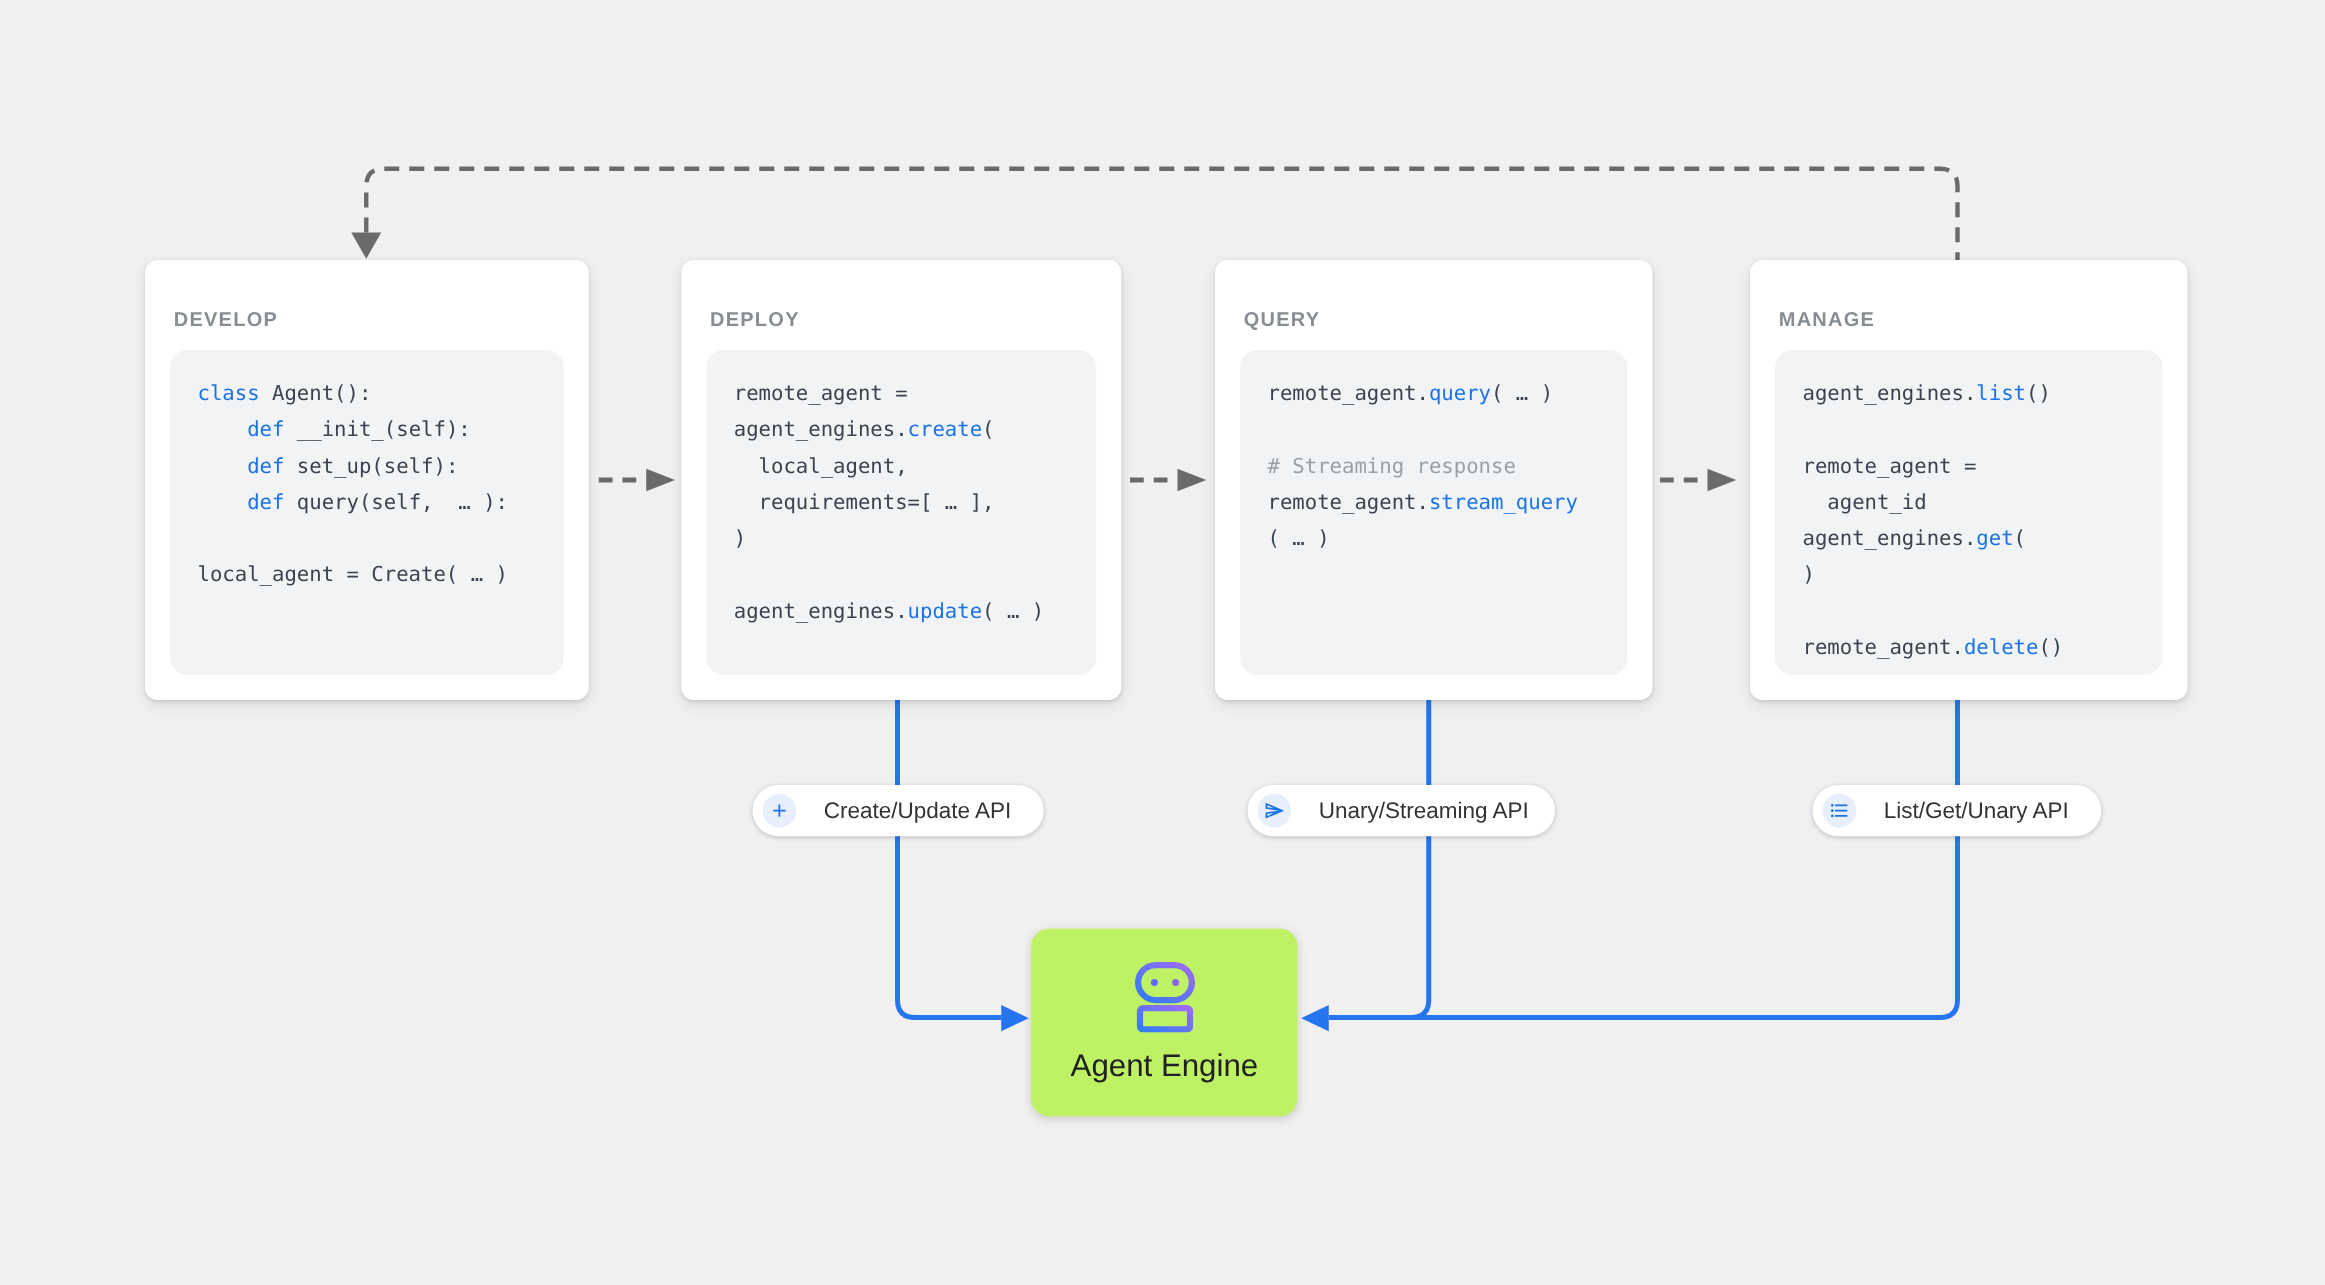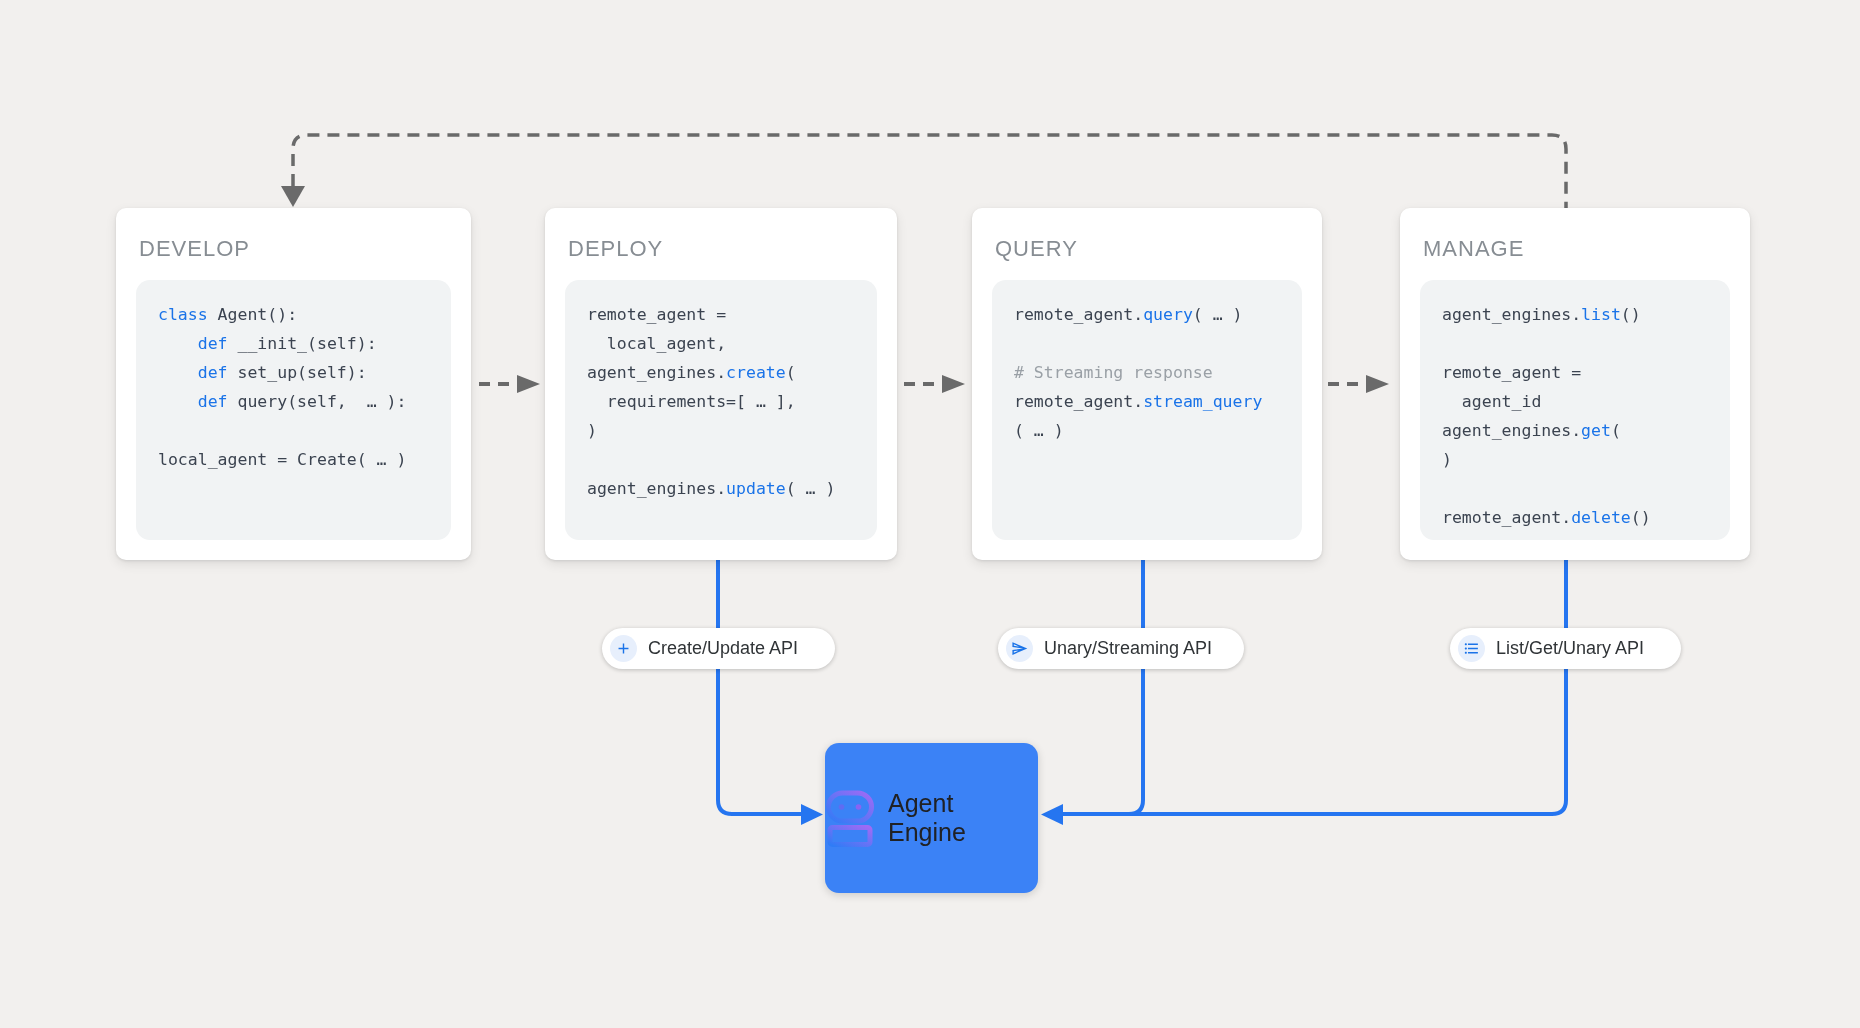--- a/index.html
+++ b/index.html
@@ -30,46 +30,46 @@
   .head-gray{fill:var(--connector-gray)}
   .head-blue{fill:var(--connector-blue)}
 
   
   .card{position:absolute;top:208px;height:352px;background:var(--card-bg);border-radius:10px;
         box-shadow:0 1px 3px rgba(0,0,0,.10),0 4px 12px rgba(0,0,0,.09);z-index:2}
   #cards .card:nth-of-type(1){left:116px;width:355px}
   #cards .card:nth-of-type(2){left:545px;width:352px}
   #cards .card:nth-of-type(3){left:972px;width:350px}
   #cards .card:nth-of-type(4){left:1400px;width:350px}
-  .card-label{font-size:22px;font-weight:400;letter-spacing:1px;color:var(--label-gray);
-              margin:28px 0 0 23px;font-family:"Liberation Sans",sans-serif}
+  .card-label{font-size:16px;font-weight:700;letter-spacing:1px;color:var(--label-gray);
+              margin:40px 0 0 23px;font-family:"Liberation Sans",sans-serif}
   .code{position:absolute;left:20px;right:20px;top:72px;bottom:20px;background:var(--code-bg);
         border-radius:14px;padding:20px 22px;overflow:hidden;
         font-family:"DejaVu Sans Mono",monospace;font-size:16.5px;line-height:29px;color:var(--code-text)}
   .code-line{white-space:pre;min-height:29px}
   .seg-p{color:var(--code-text)}
   .seg-k{color:var(--keyword-blue)}
   .seg-c{color:var(--comment-gray)}
 
   
   .badge{position:absolute;top:628px;height:41px;background:#fff;border-radius:21px;z-index:3;
-         display:flex;align-items:center;gap:11px;padding-left:8px;
+         display:flex;align-items:center;gap:22px;padding-left:8px;
          box-shadow:0 1px 4px rgba(0,0,0,.22)}
   #badges .badge:nth-of-type(1){left:602px;width:233px}
   #badges .badge:nth-of-type(2){left:998px;width:246px}
   #badges .badge:nth-of-type(3){left:1450px;width:231px}
   .badge-icon{width:27px;height:27px;border-radius:50%;background:var(--badge-icon-bg);
               display:flex;align-items:center;justify-content:center;flex:0 0 27px}
   .badge-icon svg{width:17px;height:17px;display:block}
   .badge-label{font-size:18px;color:var(--badge-text);font-weight:500;white-space:nowrap}
 
   
-  .engine{position:absolute;left:825px;top:743px;width:213px;height:150px;background:#3b82f6;
+  .engine{position:absolute;left:825px;top:743px;width:213px;height:150px;background:#bef264;
           border-radius:14px;box-shadow:0 2px 8px rgba(0,0,0,.16);z-index:3;
-          display:flex;flex-direction:row;align-items:center;justify-content:center;gap:13px}
+          display:flex;flex-direction:column;align-items:center;justify-content:center;gap:13px}
   .engine-icon svg{display:block}
   .engine-label{font-size:25px;font-weight:500;color:var(--engine-text)}
 </style>
 </head>
 <body>
 
 <div class="stage">
 
   <svg class="wires" width="1860" height="1028" viewBox="0 0 1860 1028">
 
@@ -100,22 +100,22 @@
           <div class="code-line"><span class="seg-p">    </span><span class="seg-k">def</span><span class="seg-p"> query(self,  … ):</span></div>
           <div class="code-line">&nbsp;</div>
           <div class="code-line"><span class="seg-p">local_agent = Create( … )</span></div>
         </div>
   </section>
 
   <section class="card">
     <h2 class="card-label">DEPLOY</h2>
     <div class="code">
           <div class="code-line"><span class="seg-p">remote_agent =</span></div>
+          <div class="code-line"><span class="seg-p">agent_engines.</span><span class="seg-k">create</span><span class="seg-p">(</span></div>
           <div class="code-line"><span class="seg-p">  local_agent,</span></div>
-          <div class="code-line"><span class="seg-p">agent_engines.</span><span class="seg-k">create</span><span class="seg-p">(</span></div>
           <div class="code-line"><span class="seg-p">  requirements=[ … ],</span></div>
           <div class="code-line"><span class="seg-p">)</span></div>
           <div class="code-line">&nbsp;</div>
           <div class="code-line"><span class="seg-p">agent_engines.</span><span class="seg-k">update</span><span class="seg-p">( … )</span></div>
         </div>
   </section>
 
   <section class="card">
     <h2 class="card-label">QUERY</h2>
     <div class="code">

